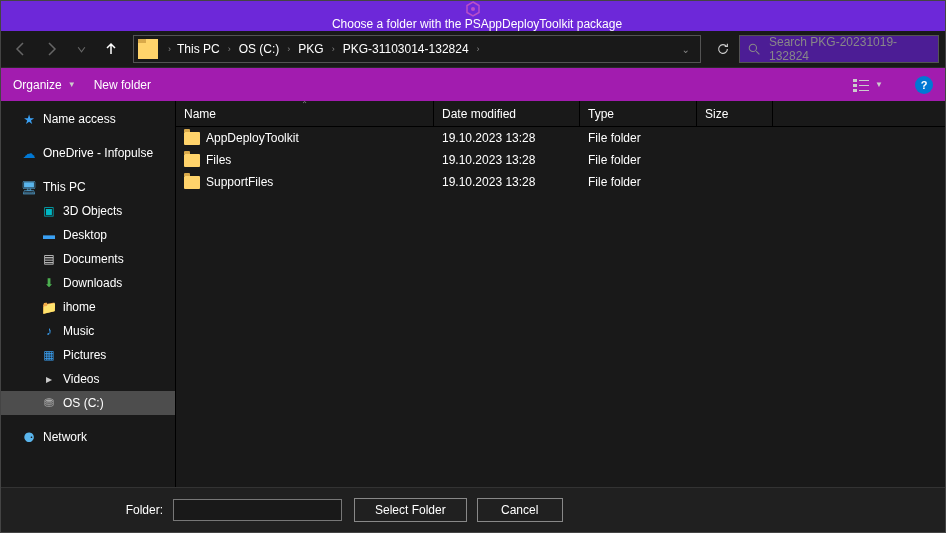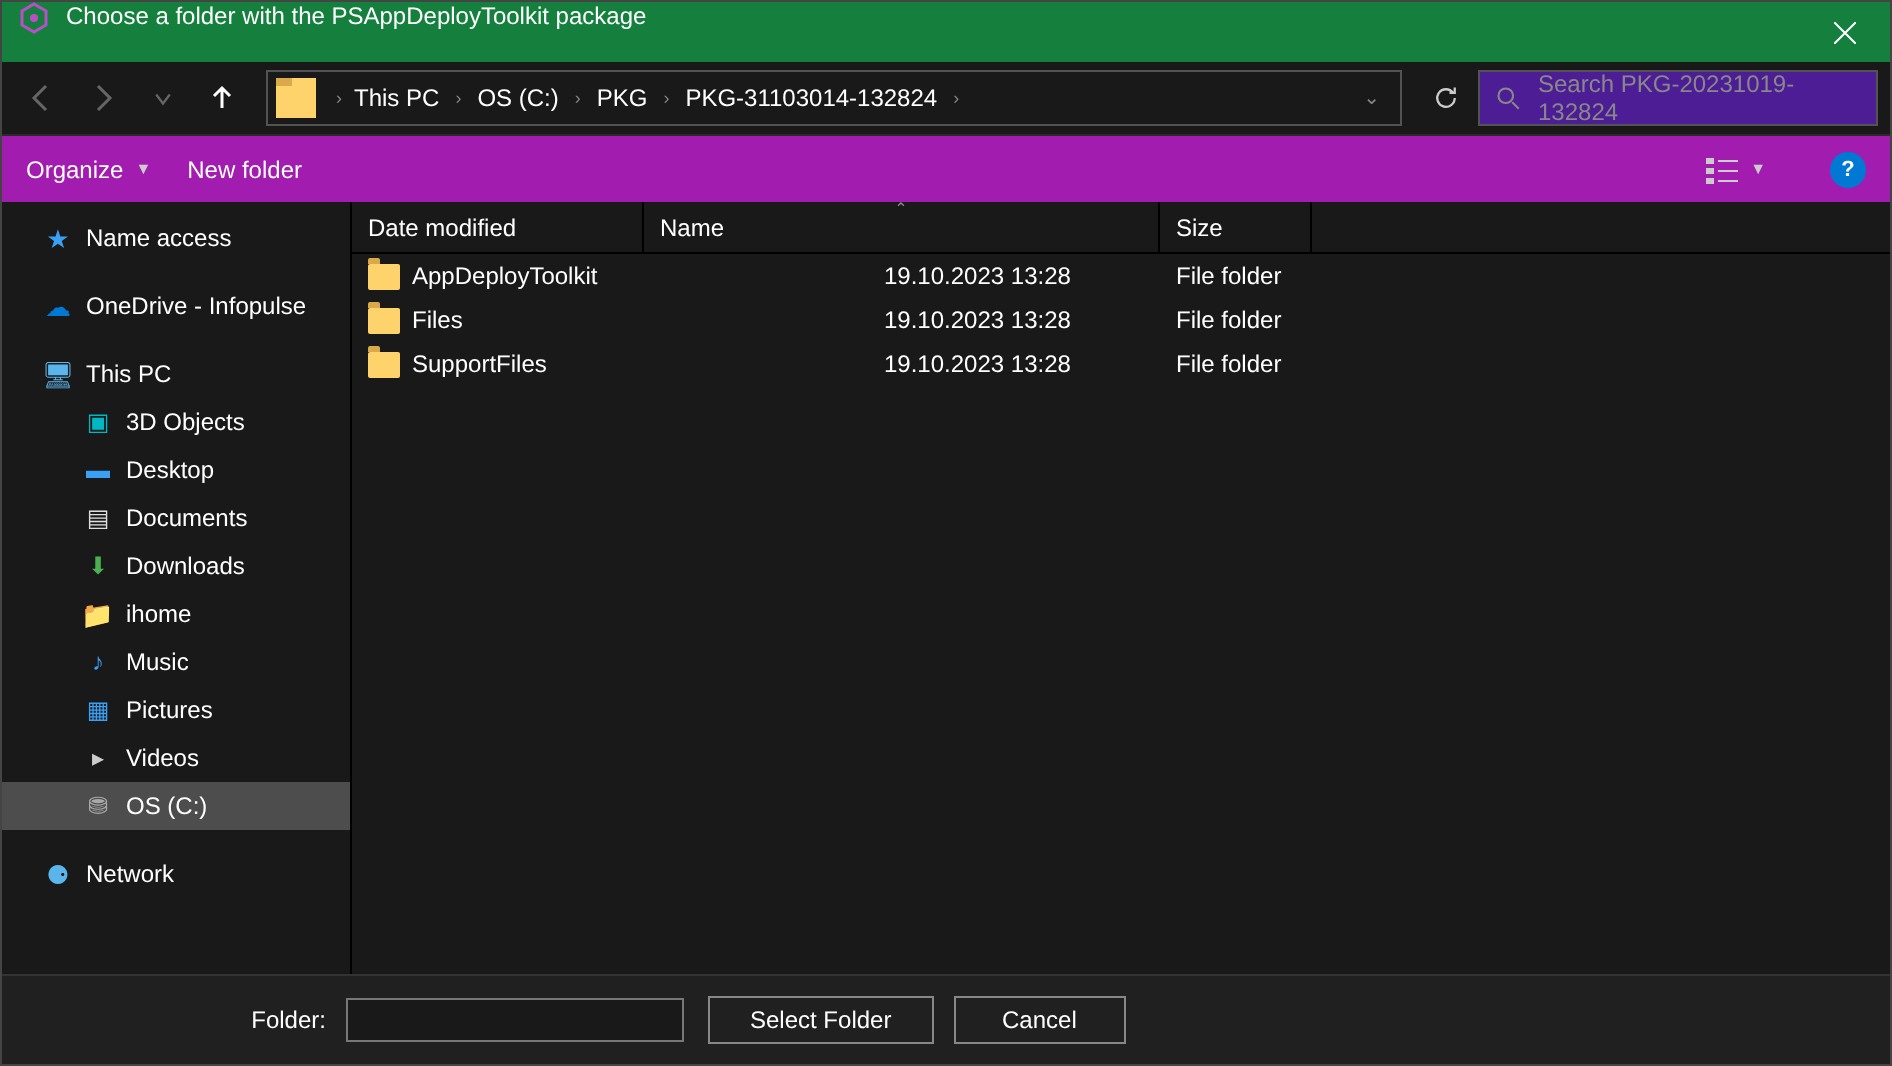--- a/index.html
+++ b/index.html
@@ -1,21 +1,21 @@
 <!DOCTYPE html>
 <html><head>
 <meta charset="utf-8">
 <style>
   * { box-sizing: border-box; margin: 0; padding: 0; font-family: 'Segoe UI', Tahoma, sans-serif; }
   body { background: #000; width: 946px; height: 533px; overflow: hidden; color: #fff; font-size: 12px; }
   
   .window { width: 946px; height: 533px; background: #000; border: 1px solid #444; display: flex; flex-direction: column; }
   
   
-  .titlebar { height: 30px; background: #15803d; display: flex; align-items: flex-start; padding: 0 0 0 8px; }
+  .titlebar { height: 30px; background: #6d28d9; display: flex; align-items: center; padding: 0 0 0 8px; flex-direction: column; }
   .titlebar-icon { width: 16px; height: 16px; margin-right: 8px; display: flex; align-items: center; justify-content: center; }
   .titlebar-text { flex: 1; font-size: 12px; color: #fff; }
   .titlebar-close { width: 45px; height: 30px; display: flex; align-items: center; justify-content: center; cursor: pointer; }
   
   
   .navbar { height: 36px; background: #191919; display: flex; align-items: center; padding: 0 6px; gap: 2px; }
   .nav-btn { width: 28px; height: 28px; display: flex; align-items: center; justify-content: center; cursor: pointer; color: #888; }
   .nav-btn.disabled { color: #555; cursor: default; }
   .nav-up { color: #fff; }
   .address-bar { flex: 1; height: 28px; background: #191919; border: 1px solid #535353; display: flex; align-items: center; margin: 0 6px; padding: 0 4px; }
@@ -241,27 +241,30 @@
       </div>
       <div class="sidebar-gap"></div>
       <div class="tree-item">
         <span class="tree-icon net-icon">⚈</span>
         <span>Network</span>
       </div>
     </div>
 
     <div class="filelist">
       <div class="columns">
+        <div class="col col-name">
+          <span>Name</span>
+          <span class="sort-ind">⌃</span>
+        </div>
         <div class="col col-date">
             <span>Date modified</span>
           </div>
-        <div class="col col-name">
-          <span>Name</span>
-          <span class="sort-ind">⌃</span>
-        </div>
+        <div class="col col-type">
+            <span>Type</span>
+          </div>
         <div class="col col-size">
             <span>Size</span>
           </div>
       </div>
       <div class="rows">
         <div class="row">
           <div class="cell cell-name">
               <div class="folder-ico"></div>
               <span>AppDeployToolkit</span>
             </div>

